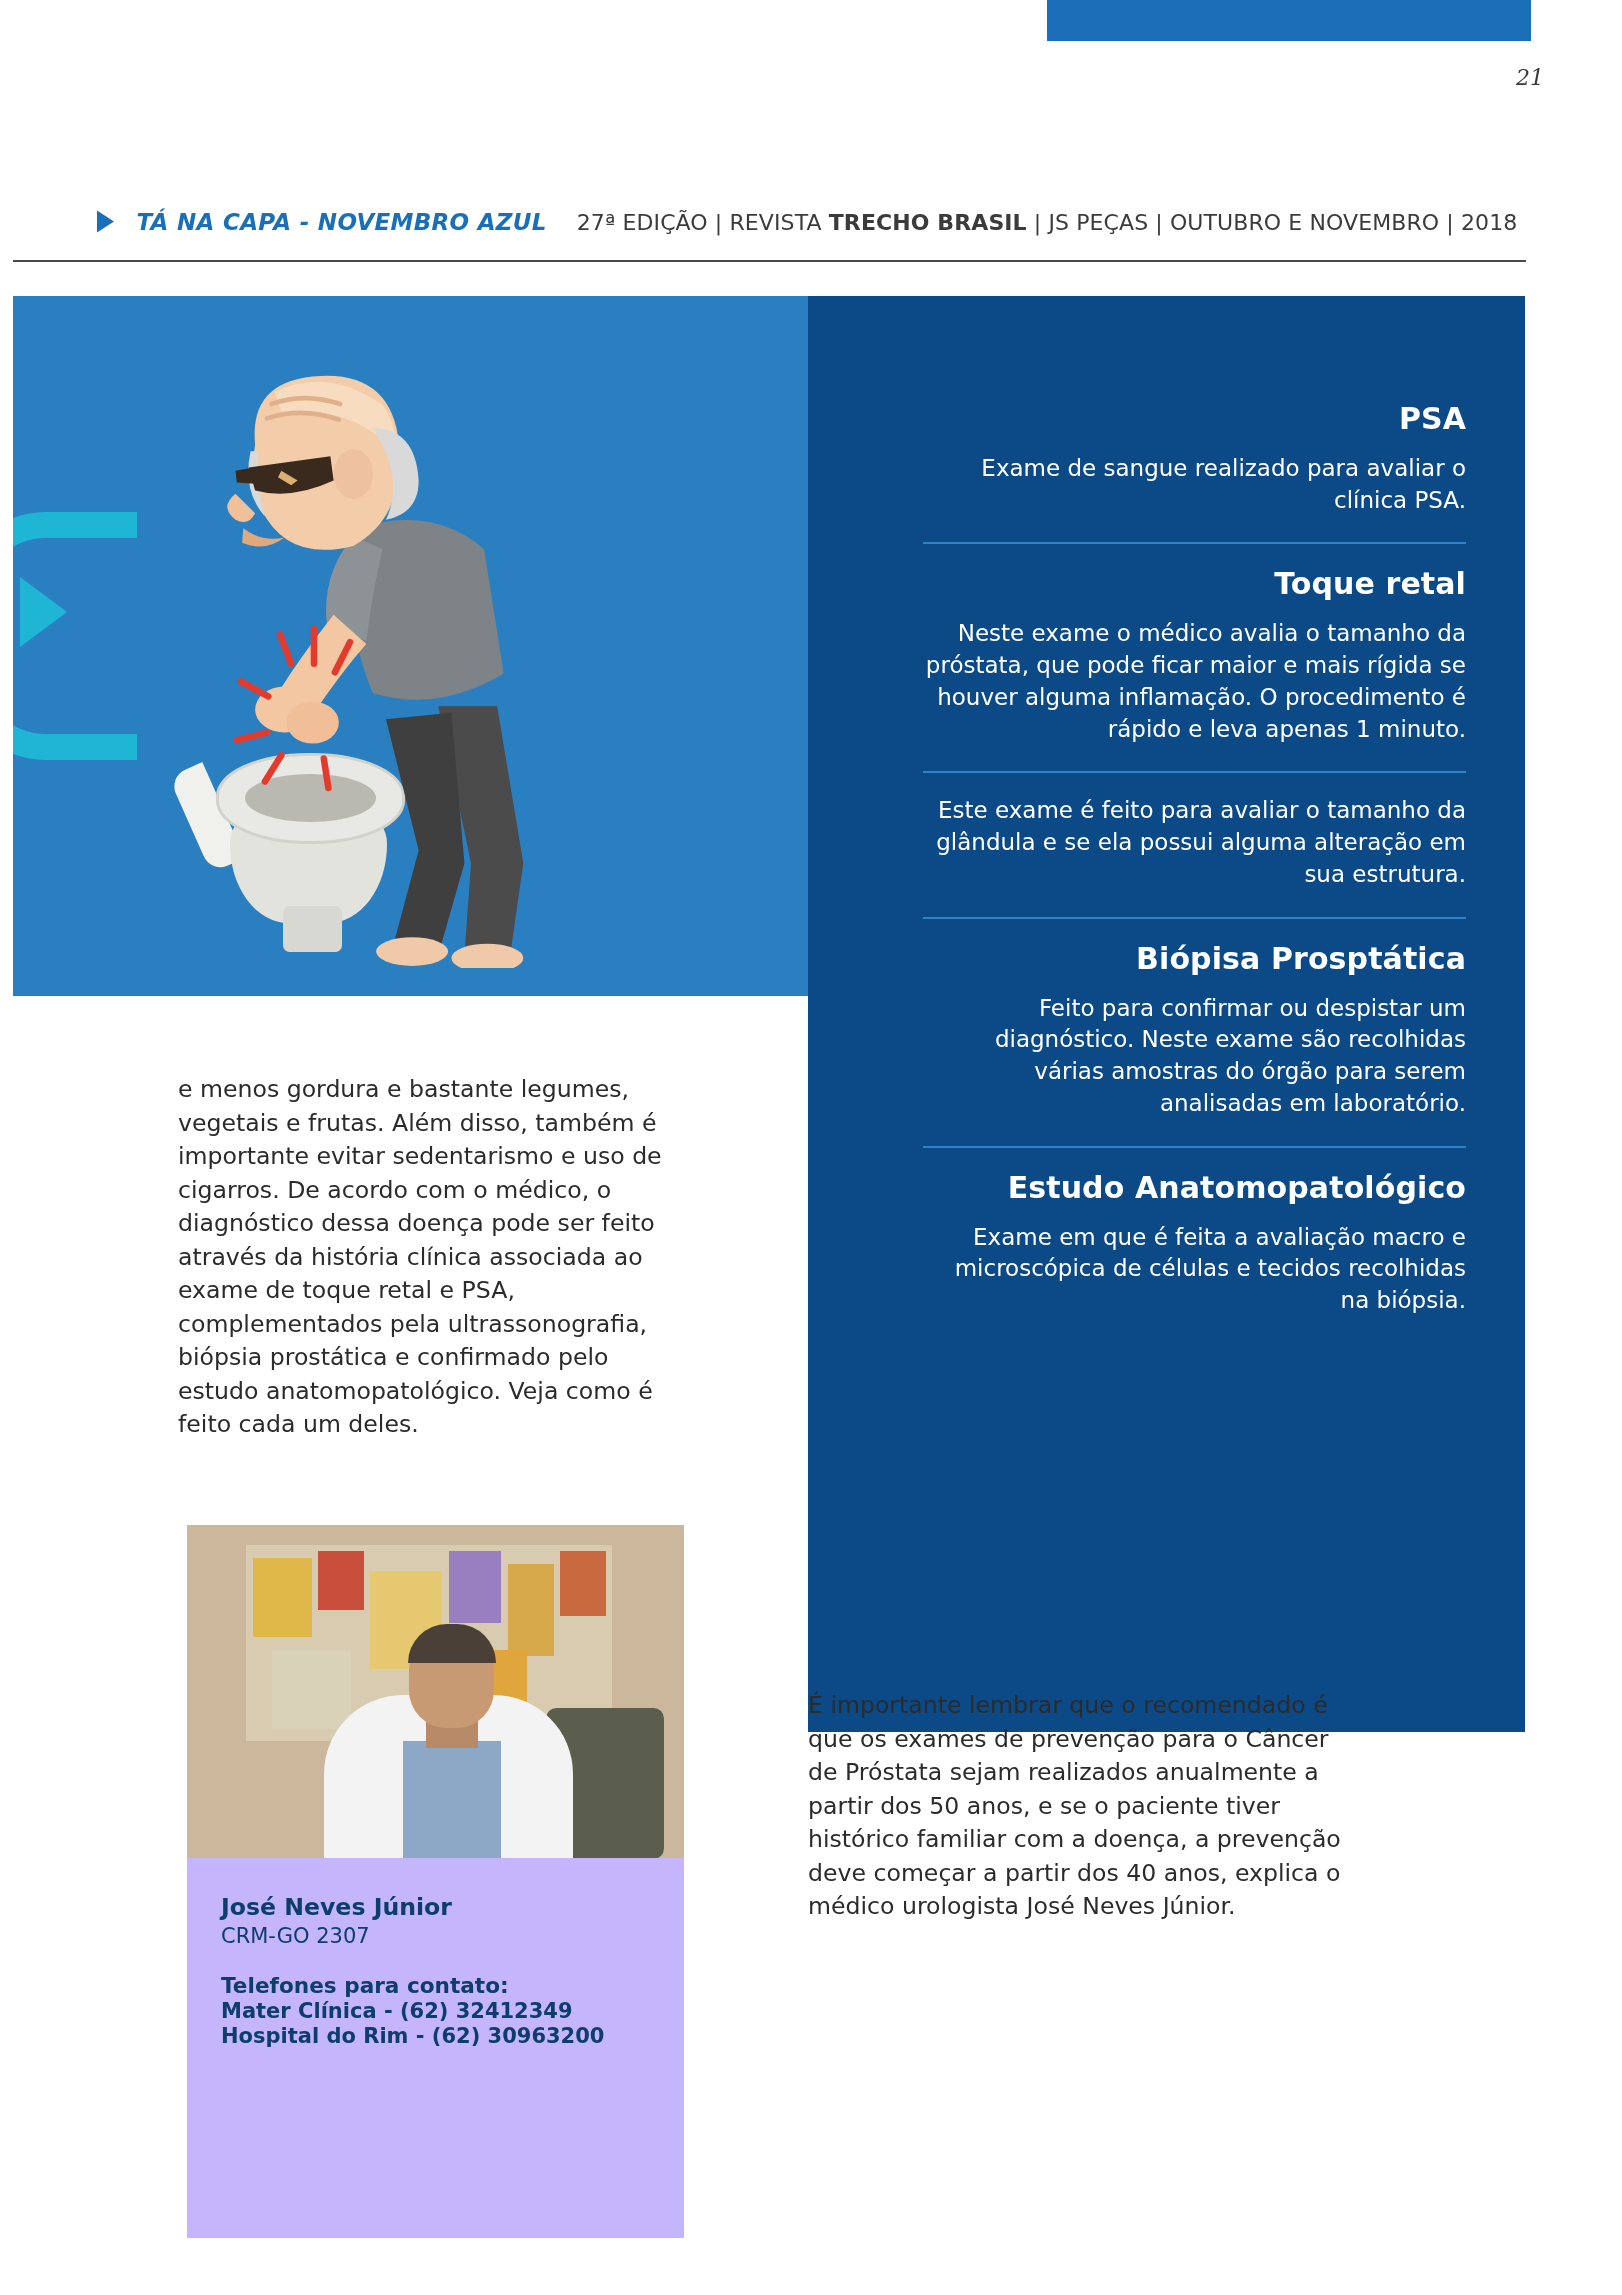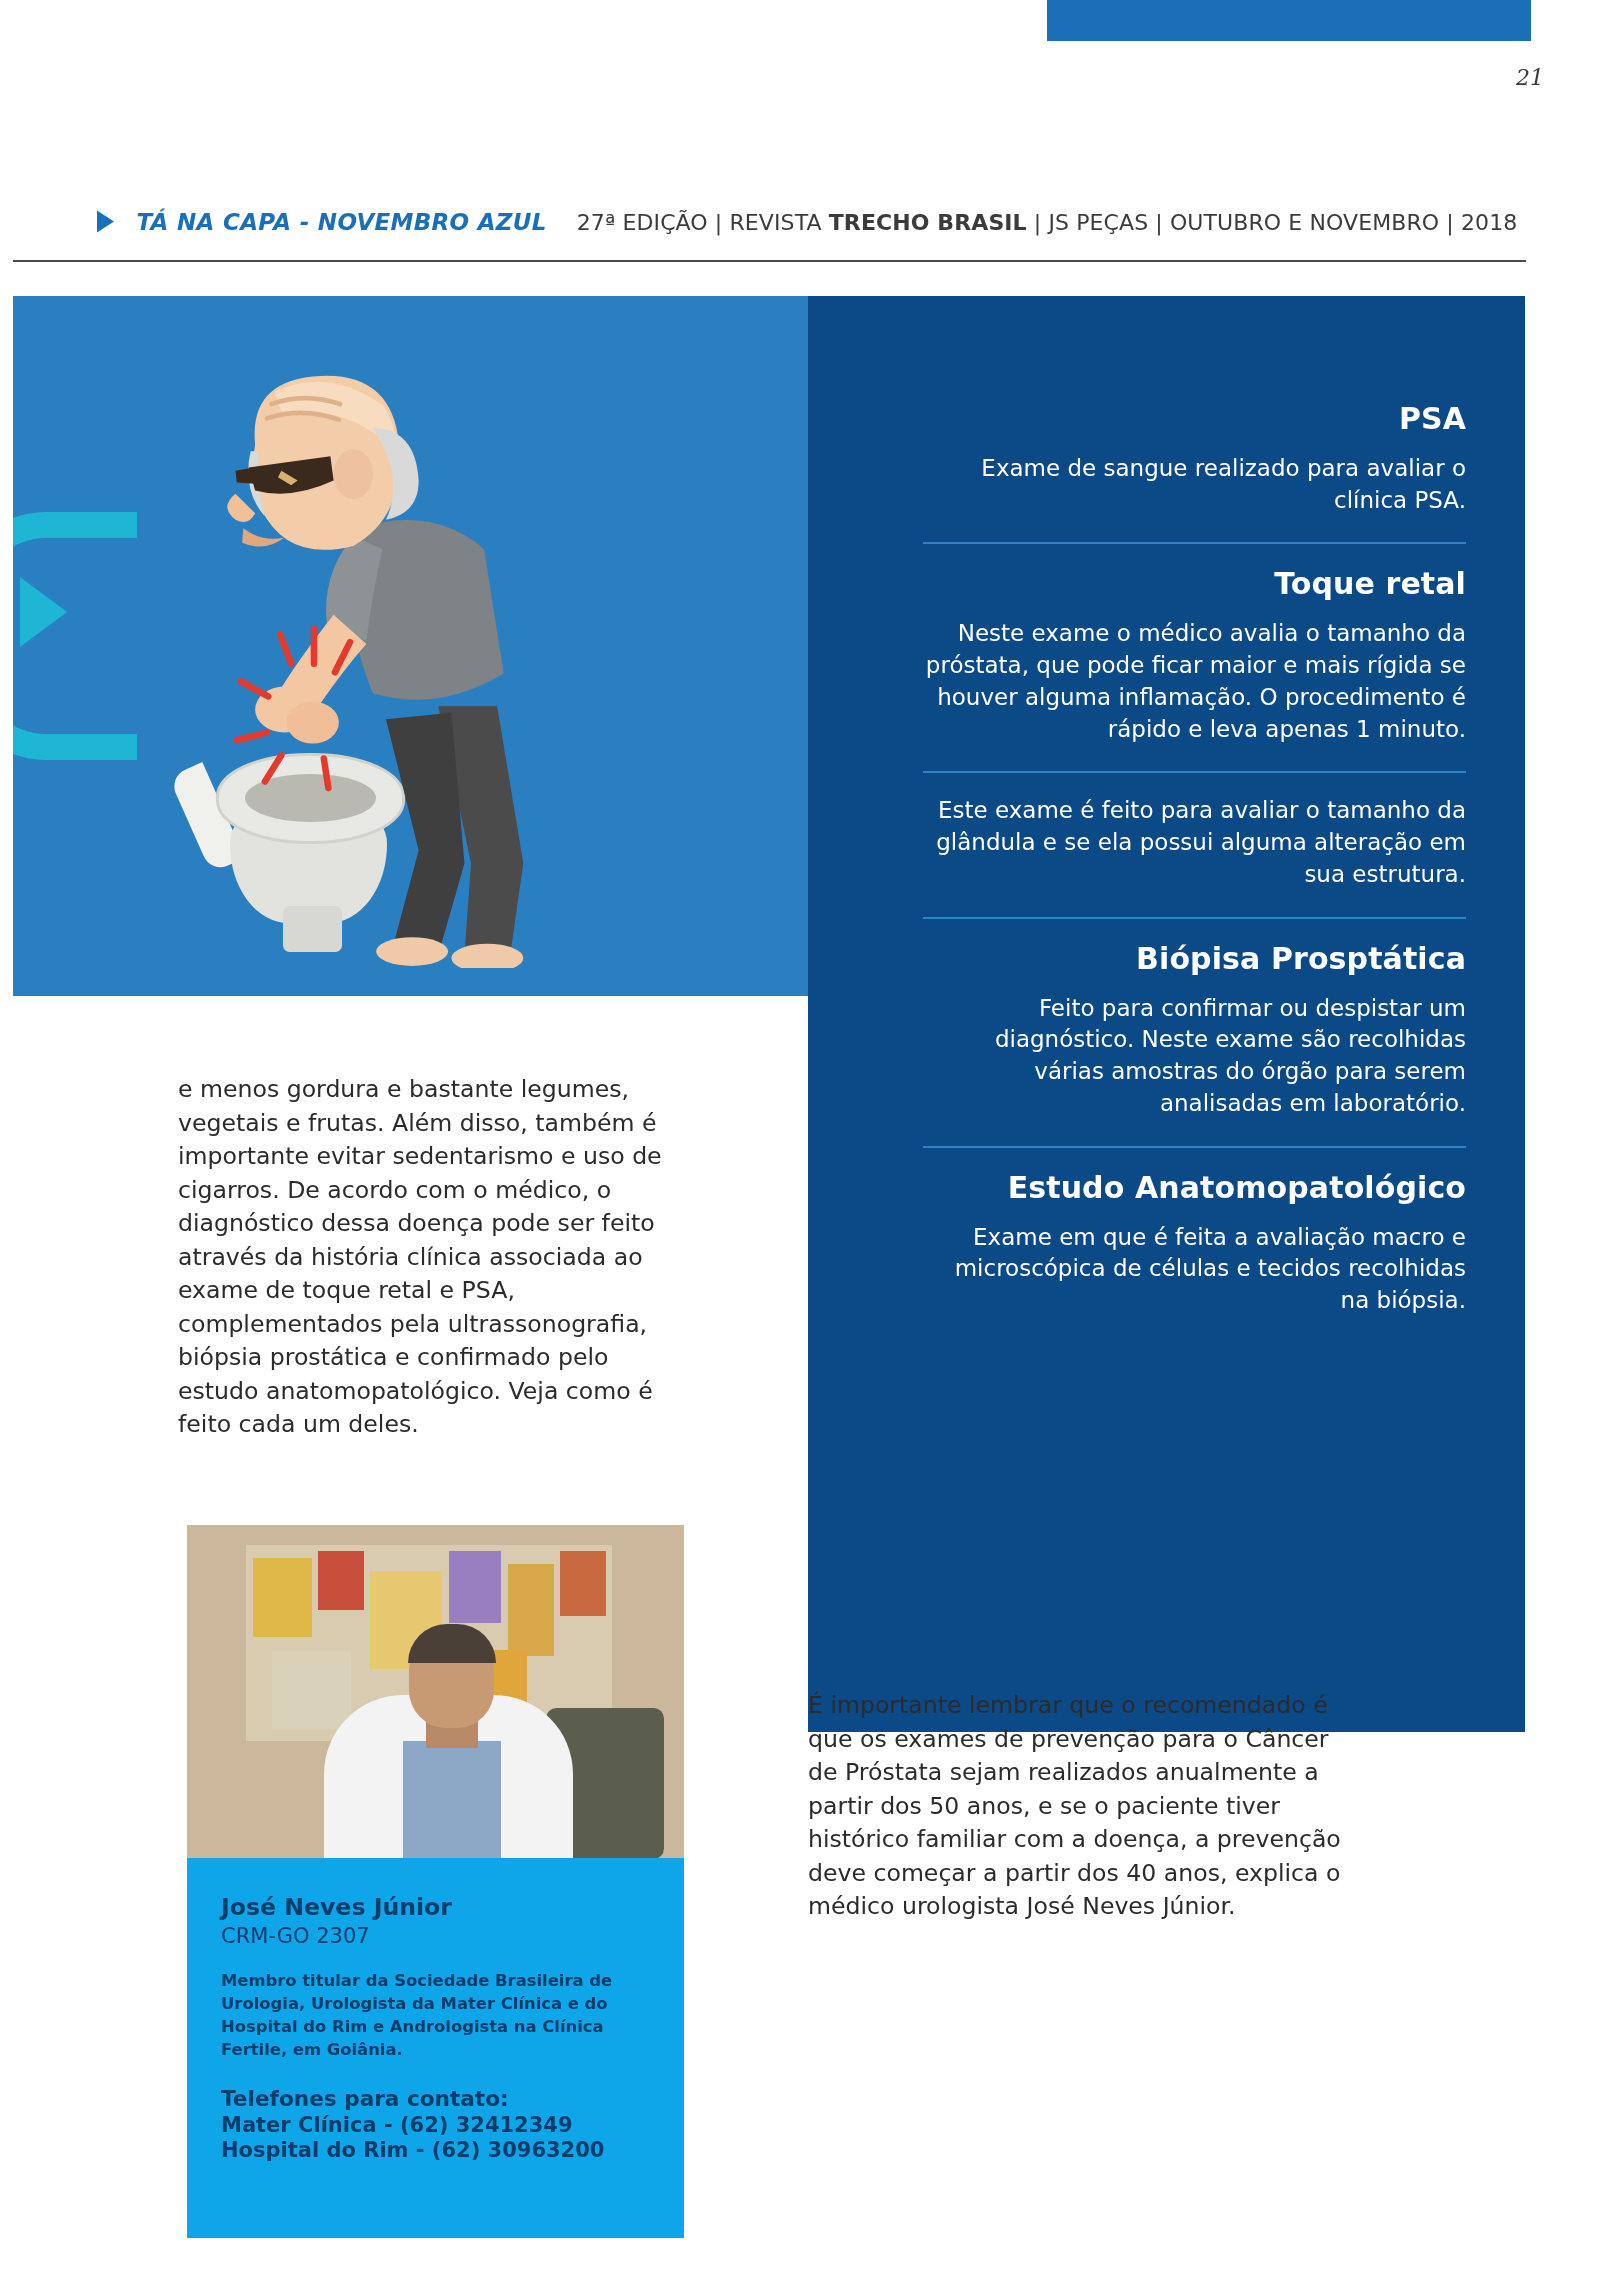--- a/index.html
+++ b/index.html
@@ -302,21 +302,21 @@
     border-radius: 44px 44px 0 0;
   }
 
   
   .doctor-card {
     position: absolute;
     left: 187px;
     top: 1858px;
     width: 497px;
     height: 380px;
-    background: #0ea5e9;
+    background: #c4b5fd;
   }
   .doctor-card .inner {
     padding: 35px 34px 0 34px;
   }
   .doc-name {
     font-family: "DejaVu Sans", sans-serif;
     font-weight: bold;
     font-size: 23.6px;
     color: #0d3d6b;
     margin: 0;
@@ -486,21 +486,20 @@
   <div class="ph-shirt"></div>
   <div class="ph-neck"></div>
   <div class="ph-head"></div>
   <div class="ph-hair"></div>
 </div>
 
 <div class="doctor-card">
   <div class="inner">
     <p class="doc-name">José Neves Júnior</p>
     <p class="doc-crm">CRM-GO 2307</p>
-    <p class="doc-bio">Membro titular da Sociedade Brasileira de Urologia, Urologista da Mater Clínica e do Hospital do Rim e Andrologista na Clínica Fertile, em Goiânia.</p>
     <p class="doc-phones-title">Telefones para contato:</p>
     <p class="doc-phone">Mater Clínica  - (62) 32412349</p>
     <p class="doc-phone">Hospital do Rim - (62) 30963200</p>
   </div>
 </div>
 
 <div class="bottom-text">É importante lembrar que o recomendado é que os exames de prevenção para o Câncer de Próstata sejam realizados anualmente a partir dos 50 anos, e se o paciente tiver histórico familiar com a doença, a prevenção deve começar a partir dos 40 anos, explica o médico urologista José Neves Júnior.</div>
 
 
 </body></html>

